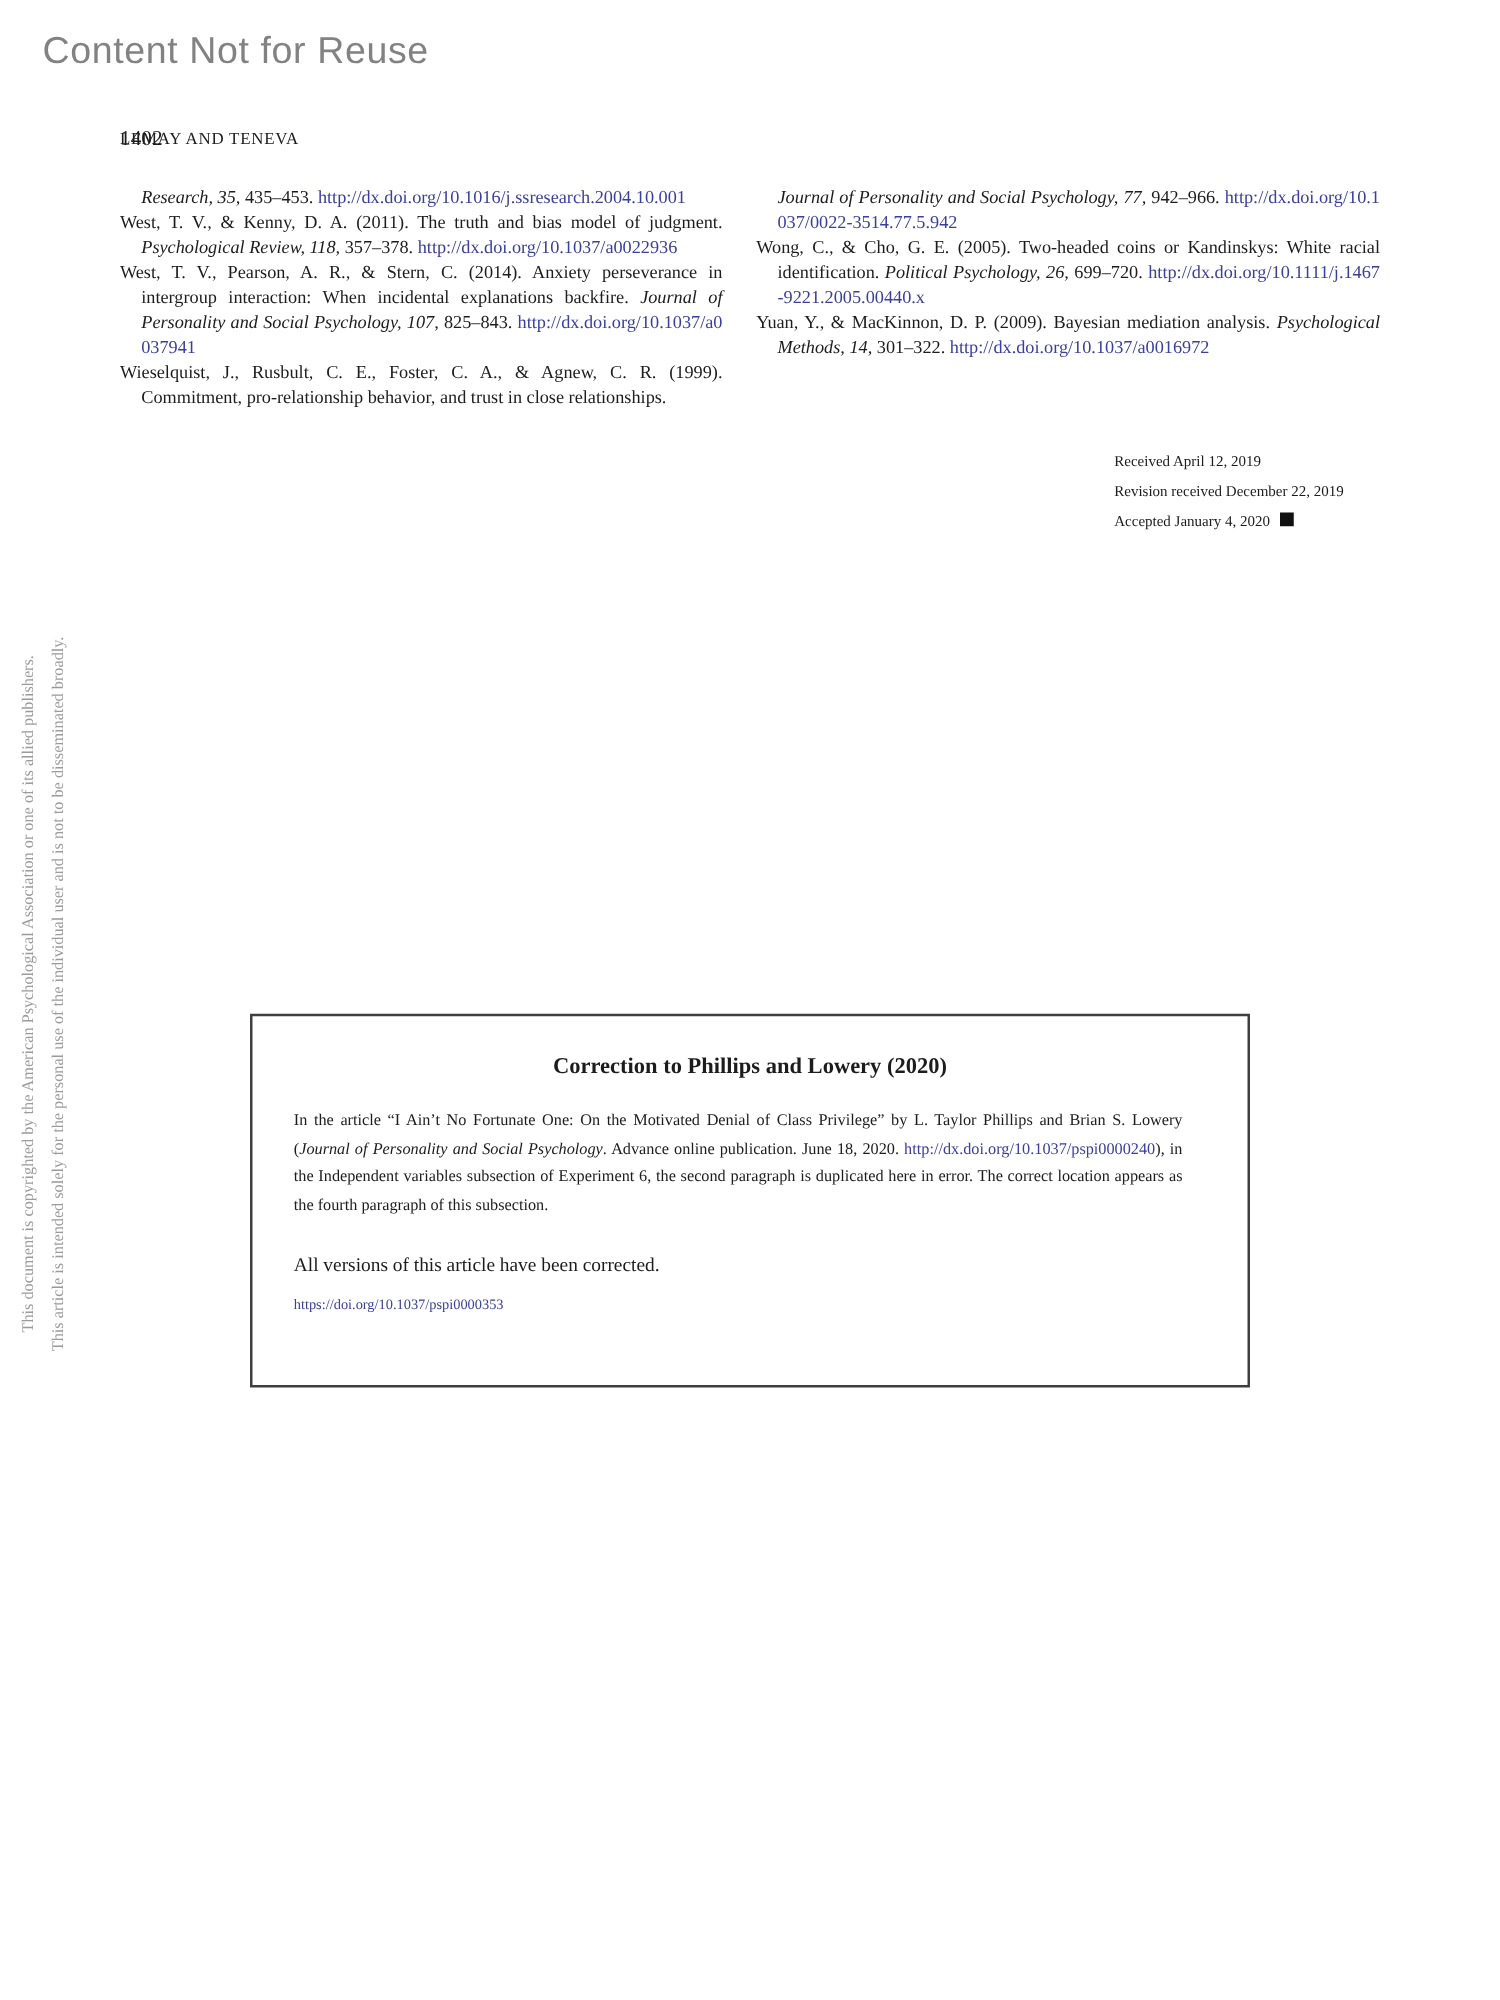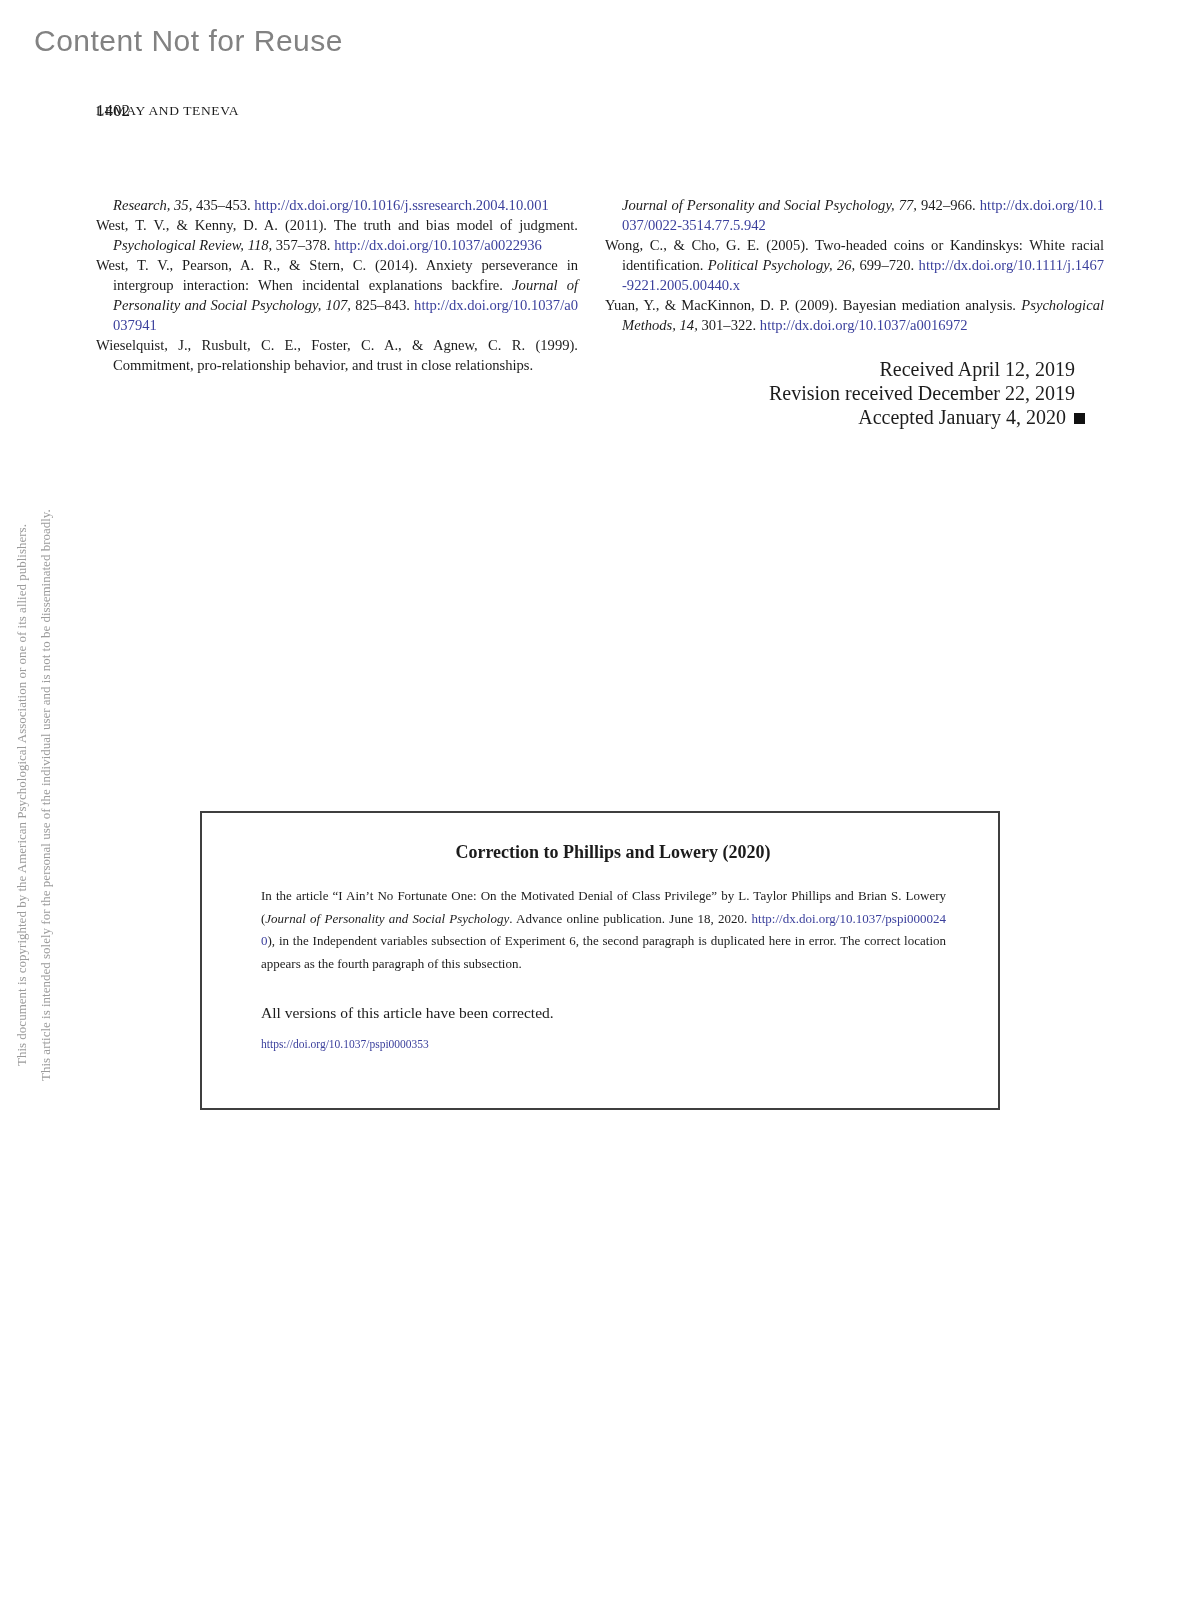--- a/index.html
+++ b/index.html
@@ -36,46 +36,45 @@
     writing-mode:vertical-rl;transform:rotate(180deg);
     font-size:13px;color:var(--sidebar);
     text-align:center;white-space:nowrap;
   }
   .sidebar-line.line1{left:14px;}
   .sidebar-line.line2{left:38px;}
   .columns{
     position:absolute;left:96px;top:148px;width:1008px;
     display:flex;gap:27px;
   }
-  .col{width:482px;margin-top:47px;}
+  .col{width:482px;}
   .col.colr{width:499px;}
   .ref{
     margin:0;font-size:14.6px;line-height:20px;
     text-align:justify;
     text-indent:-17px;padding-left:17px;
   }
   .ref.cont{text-indent:0;}
   .seg-i{font-style:italic;}
   .seg-l{color:var(--link);word-break:break-all;}
   .dates{
     position:absolute;right:97px;top:357px;
-    text-align:right;font-size:20px;line-height:24px;
+    font-size:12px;line-height:24px;
   }
   .date-line{padding-right:28px;}
   .date-line.last{padding-right:18px;}
   .end-square{
     display:inline-block;width:11px;height:11px;
     background:#111;margin-left:8px;
   }
   .correction-box{
     position:absolute;left:200px;top:811px;
     width:800px;height:299px;box-sizing:border-box;
     border:2px solid var(--border);
     background:#fff;
-    padding-left:26px;
   }
   .correction-title{
     margin-top:29px;text-align:center;
     font-weight:bold;font-size:18px;line-height:21px;
   }
   .correction-body{
     margin:22px 52px 0 33px;
     font-size:13px;line-height:22.5px;text-align:justify;
   }
   .correction-note{

